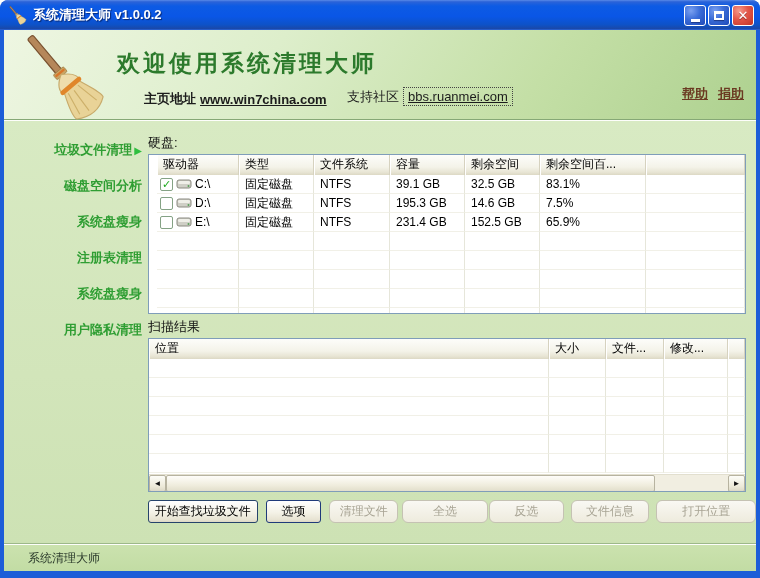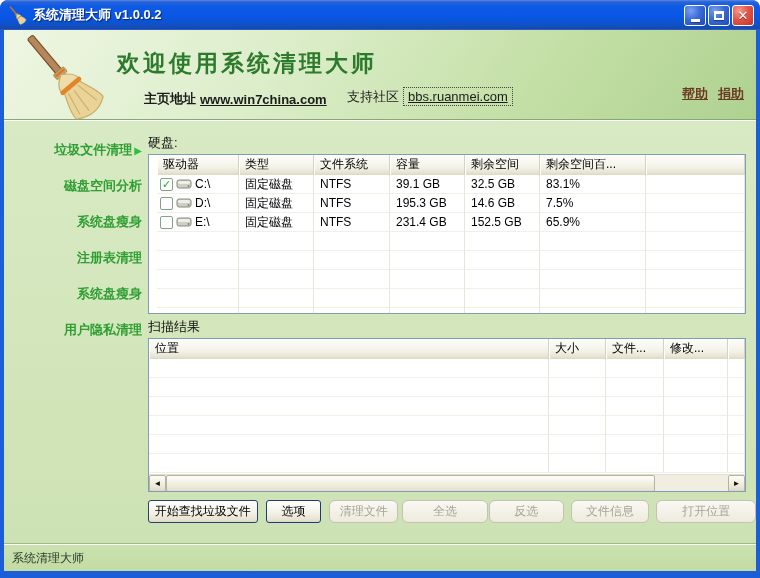--- a/index.html
+++ b/index.html
@@ -162,21 +162,21 @@
   .b6{ width:79px;  margin-left:7px;  }
   .b7{ width:100px;  margin-left:7px;  }
 
   
   .statusbar{
     height:27px;
     background:linear-gradient(180deg,#cbe2ae,#c2dca4);
     border-top:1px solid #fdfefb;
     box-shadow:0 -1px 0 #9db88a;
     display:flex; align-items:center;
-    padding-left:8px; color:#2b3a2b; font-size:12px;
+    padding-left:24px; color:#2b3a2b; font-size:12px;
   }
 </style>
 </head>
 <body>
 
 <div class="window">
 
   <div class="titlebar">
     <svg class="title-icon" viewBox="-8 -18 112 112" overflow="visible">
       <g transform="rotate(-40 48 44)">

